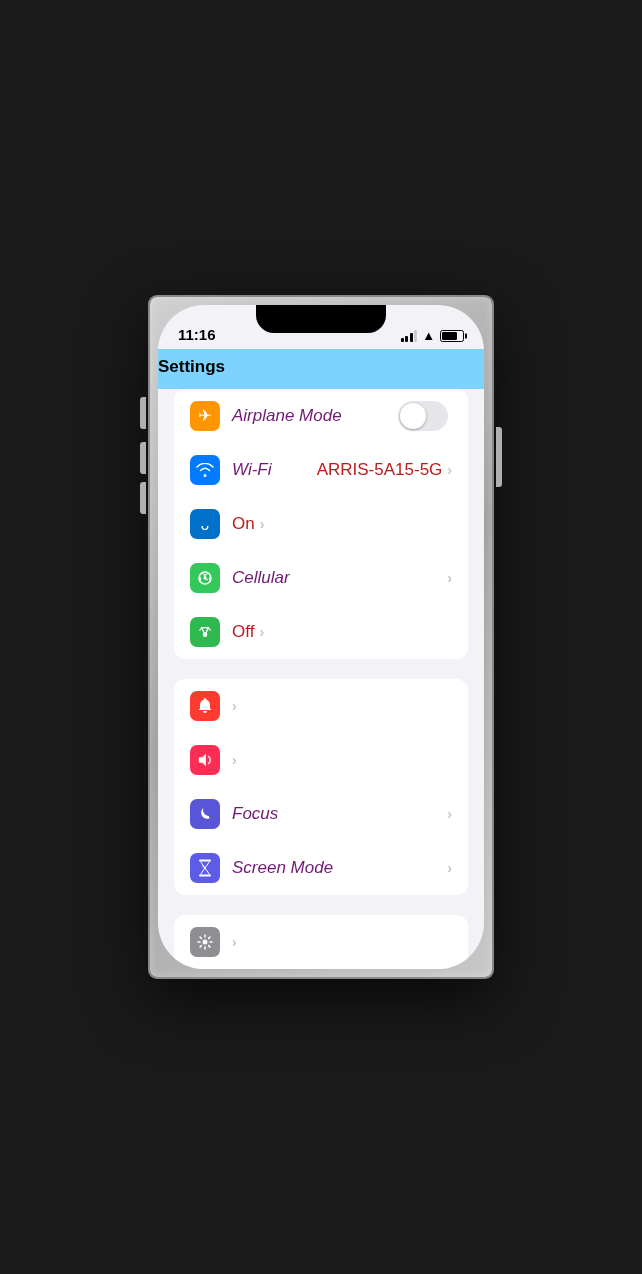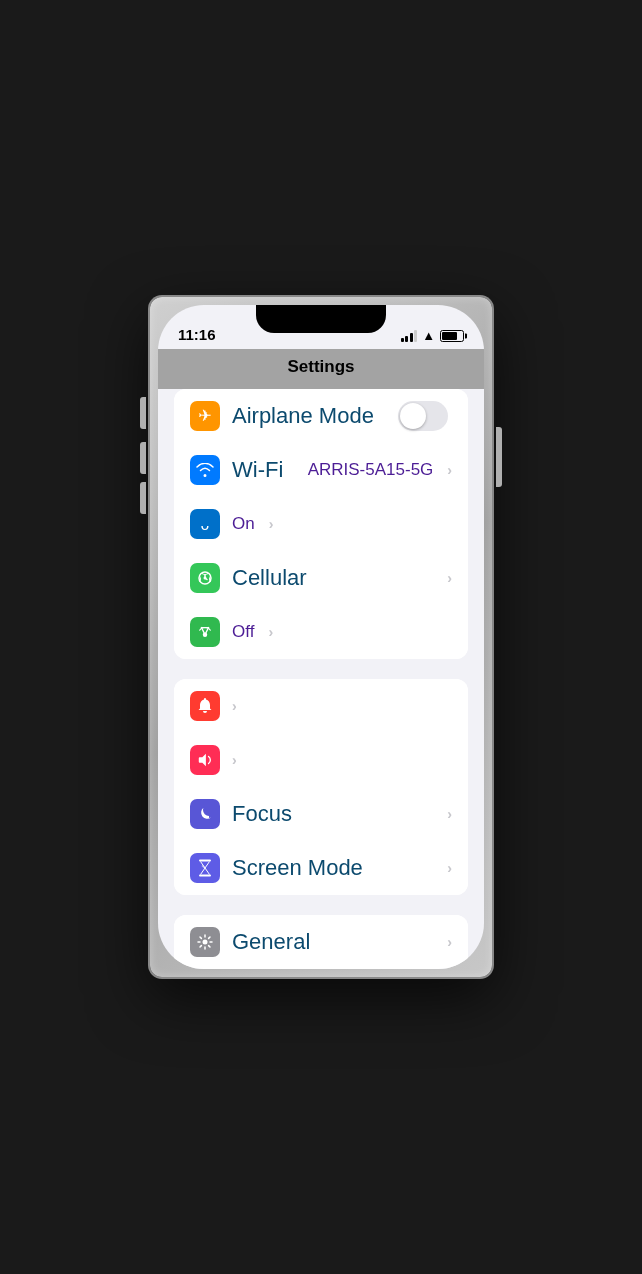--- a/index.html
+++ b/index.html
@@ -8,21 +8,21 @@
       display: flex;
       justify-content: center;
       align-items: center;
       min-height: 100vh;
       font-family: -apple-system, 'SF Pro Display', 'Helvetica Neue', Arial, sans-serif;
     }
     .phone-outer {
       width: 342px;
       height: 680px;
       background: linear-gradient(145deg, #d0d0d0, #a0a0a0, #c8c8c8);
-      border-radius: 12px;
+      border-radius: 7px;
       padding: 8px;
       box-shadow: 0 0 0 2px #888, 0 20px 60px rgba(0,0,0,0.7), inset 0 0 10px rgba(255,255,255,0.3);
       position: relative;
     }
     .phone-inner {
       width: 100%;
       height: 100%;
       background: #f2f2f7;
       border-radius: 46px;
       overflow: hidden;
@@ -126,26 +126,25 @@
     }
     
     .page {
       height: calc(100% - 44px);
       overflow-y: auto;
       scrollbar-width: none;
     }
     .page::-webkit-scrollbar { display: none; }
     
     .page-header {
-      text-align: center;
       padding: 8px 0 12px;
       font-size: 17px;
       font-weight: 600;
       color: #000;
-      background: #a3a3a3;
+      background: #7dd3fc;
     }
     .settings-card {
       background: #fff;
       margin: 0 16px 20px;
       border-radius: 12px;
       overflow: hidden;
     }
     .settings-row {
       display: flex;
       align-items: center;
@@ -170,27 +169,28 @@
       border-radius: 7px;
       display: flex;
       align-items: center;
       justify-content: center;
       margin-right: 12px;
       flex-shrink: 0;
       font-size: 16px;
     }
     .row-label {
       flex: 1;
-      font-size: 22px;
-      color: #0c4a6e;
+      font-size: 17px;
+      color: #701a75;
+      font-style: italic;
     }
     .row-value {
       font-size: 17px;
-      color: #4c1d95;
-      margin-right: 14px;
+      color: #b91c1c;
+      margin-right: 5px;
     }
     .chevron {
       color: #c7c7cc;
       font-size: 14px;
       font-weight: 600;
     }
     
     .toggle {
       width: 50px;
       height: 30px;
@@ -369,21 +369,20 @@
 
       <div class="settings-card">
 
         <div class="settings-row">
           <div class="row-icon icon-gray">
             <svg width="16" height="16" viewBox="0 0 16 16">
               <circle cx="8" cy="8" r="2.5" fill="white"></circle>
               <path d="M8 1v2M8 13v2M1 8h2M13 8h2M3 3l1.4 1.4M11.6 11.6L13 13M3 13l1.4-1.4M11.6 4.4L13 3" stroke="white" stroke-width="1.5" stroke-linecap="round"></path>
             </svg>
           </div>
-          <span class="row-label">General</span>
           <span class="chevron">›</span>
         </div>
 
       </div>
 
     </div>
   </div>
 </div>
 
 </body></html>

